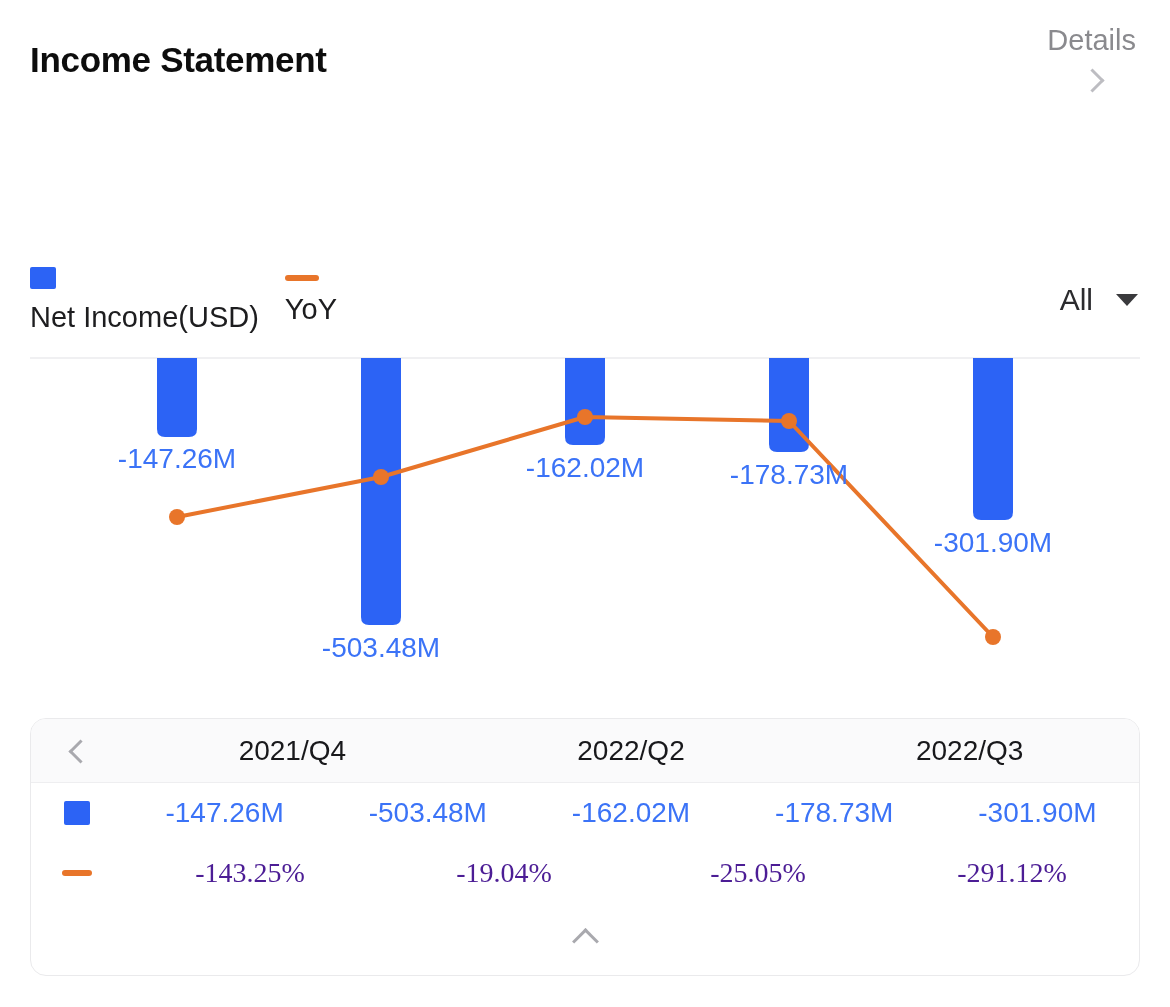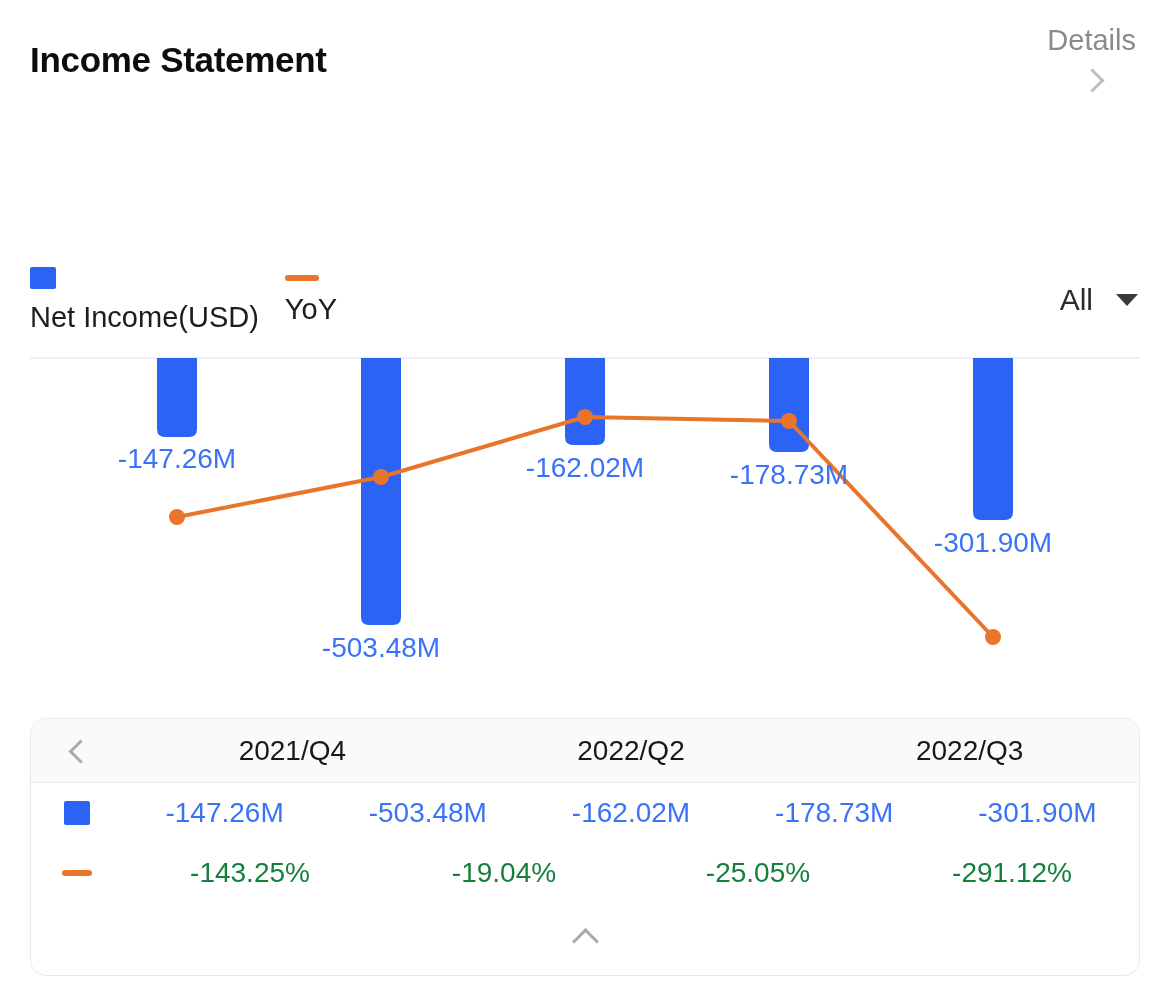--- a/index.html
+++ b/index.html
@@ -191,21 +191,21 @@
     justify-content: center;
   }
   .cell {
     flex: 1 1 0;
     text-align: center;
     font-size: 28px;
     white-space: nowrap;
   }
   .th-cell { color: #18181b; }
   .val-blue { color: #3b73f7; }
-  .val-green { color: #15803d; }
+  .val-green { color: #4c1d95; font-family: Liberation Serif, serif; }
   .nav-prev {
     width: 18px; height: 30px;
     position: relative;
     cursor: pointer;
   }
   .nav-prev::before {
     content: "";
     position: absolute;
     left: 4px; top: 7px;
     width: 14px; height: 14px;

